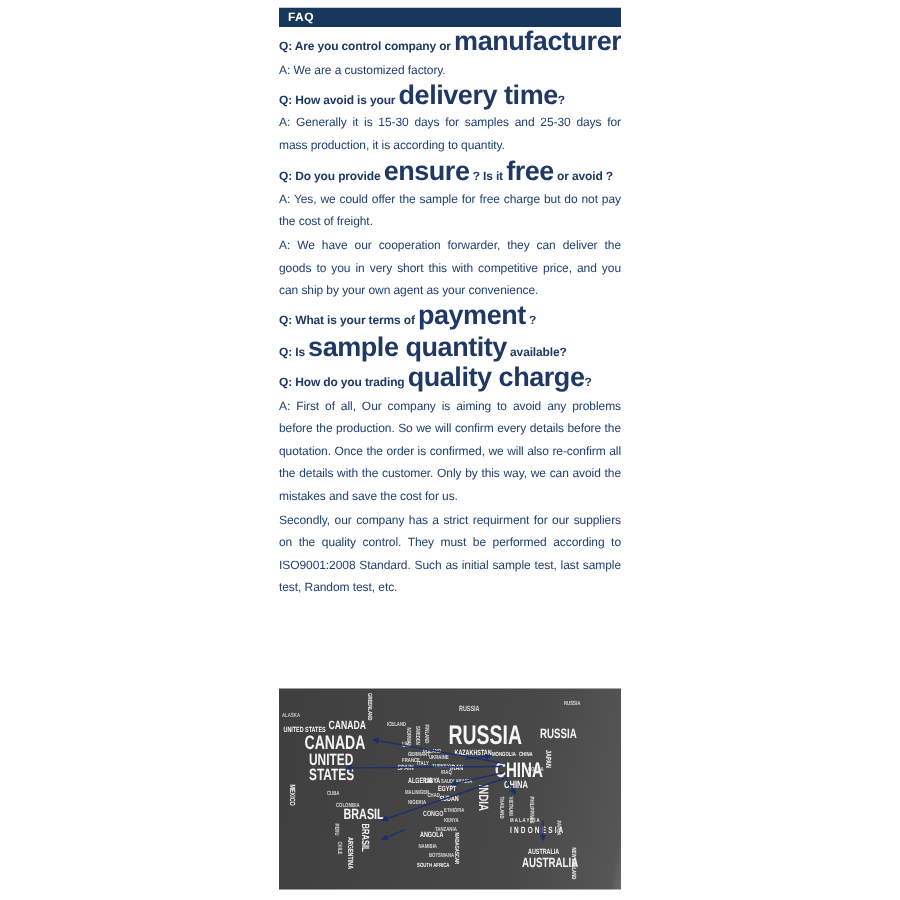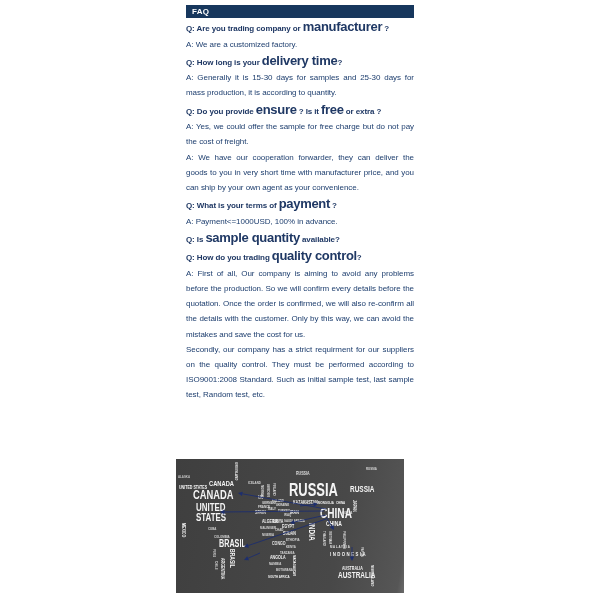--- a/index.html
+++ b/index.html
@@ -3,49 +3,48 @@
 <meta charset="utf-8">
 <style>
   html,body{margin:0;padding:0;background:#ffffff;}
   body{width:600px;height:600px;font-family:"Liberation Sans",sans-serif;}
   .page{position:relative;width:556px;height:600px;background:#fff;overflow:hidden;}
   .content{position:absolute;left:186px;top:5px;width:228px;height:452px;overflow:hidden;}
   .faq-bar{height:13px;background:#17375d;color:#fff;font-size:8px;font-weight:bold;
            line-height:13px;padding-left:6px;box-sizing:border-box;letter-spacing:.3px;}
   .q{color:#1f3864;font-weight:bold;font-size:8px;line-height:14.5px;margin-top:2px;
      white-space:nowrap;letter-spacing:-0.1px;}
-  .q .big{font-size:13px;letter-spacing:-0.3px;}
+  .q .big{font-size:18px;letter-spacing:-0.3px;}
   .a{color:#204070;font-size:8px;line-height:15.2px;text-align:justify;margin:0;
      letter-spacing:-0.05px;}
-  .map{position:absolute;left:176px;top:459px;width:228px;height:134px;overflow:hidden;
+  .map{position:absolute;left:186px;top:459px;width:228px;height:134px;overflow:hidden;
        background:linear-gradient(100deg,#3f3f3f 0%,#484848 70%,#565656 97%,#6a6a6a 100%);}
   .mw{position:absolute;color:#f4f4f4;font-weight:bold;white-space:nowrap;line-height:1;
       transform-origin:0 0;}
   .map svg{position:absolute;left:0;top:0;pointer-events:none;}
 </style>
 </head>
 <body>
 
 <div class="page">
   <div class="content">
     <div class="faq-bar">
       <span>FAQ</span>
     </div>
     <div id="faq-list">
-        <div class="q"><span>Q: Are you trading company or </span><span class="big">manufacturer</span><span> ?</span></div>
+        <div class="q"><span>Q: Are you control company or </span><span class="big">manufacturer</span><span> ?</span></div>
         <p class="a">A: We are a customized factory.</p>
-        <div class="q"><span>Q: How long is your </span><span class="big">delivery time</span><span>?</span></div>
+        <div class="q"><span>Q: How avoid is your </span><span class="big">delivery time</span><span>?</span></div>
         <p class="a">A: Generally it is 15-30 days for samples and 25-30 days for mass production, it is according to quantity.</p>
-        <div class="q"><span>Q: Do you provide </span><span class="big">ensure</span><span> ? Is it </span><span class="big">free</span><span> or extra ?</span></div>
+        <div class="q"><span>Q: Do you provide </span><span class="big">ensure</span><span> ? Is it </span><span class="big">free</span><span> or avoid ?</span></div>
         <p class="a">A: Yes, we could offer the sample for free charge but do not pay the cost of freight.</p>
-        <p class="a">A: We have our cooperation forwarder, they can deliver the goods to you in very short time with manufacturer price, and you can ship by your own agent as your convenience.</p>
+        <p class="a">A: We have our cooperation forwarder, they can deliver the goods to you in very short this with competitive price, and you can ship by your own agent as your convenience.</p>
         <div class="q"><span>Q: What is your terms of </span><span class="big">payment</span><span> ?</span></div>
-        <p class="a">A: Payment&lt;=1000USD, 100% in advance.</p>
         <div class="q"><span>Q: Is </span><span class="big">sample quantity</span><span> available?</span></div>
-        <div class="q"><span>Q: How do you trading </span><span class="big">quality control</span><span>?</span></div>
+        <div class="q"><span>Q: How do you trading </span><span class="big">quality charge</span><span>?</span></div>
         <p class="a">A: First of all, Our company is aiming to avoid any problems before the production. So we will confirm every details before the quotation. Once the order is confirmed, we will also re-confirm all the details with the customer. Only by this way, we can avoid the mistakes and save the cost for us.</p>
         <p class="a">Secondly, our company has a strict requirment for our suppliers on the quality control. They must be performed according to ISO9001:2008 Standard. Such as initial sample test, last sample test, Random test, etc.</p>
       </div>
   </div>
   <div class="map">
     <div id="map-words">
         <span class="mw" style="left: 2px; top: 16px; font-size: 4px; opacity: 0.7; color: rgb(244, 244, 244); transform: scaleX(0.72);">ALASKA</span>
         <span class="mw" style="left: 3px; top: 26px; font-size: 5px; opacity: 1; color: rgb(244, 244, 244); transform: scaleX(0.72);">UNITED STATES</span>
         <span class="mw" style="left: 33px; top: 21px; font-size: 8px; opacity: 1; color: rgb(244, 244, 244); transform: scaleX(0.72);">CANADA</span>
         <span class="mw" style="left: 17px; top: 29px; font-size: 13px; opacity: 1; color: rgb(244, 244, 244); transform: scaleX(0.72);">CANADA</span>

